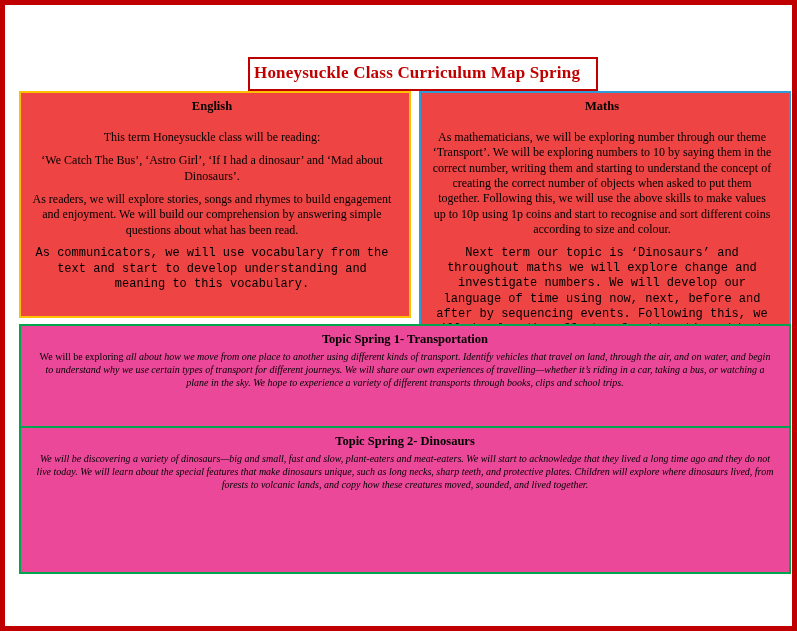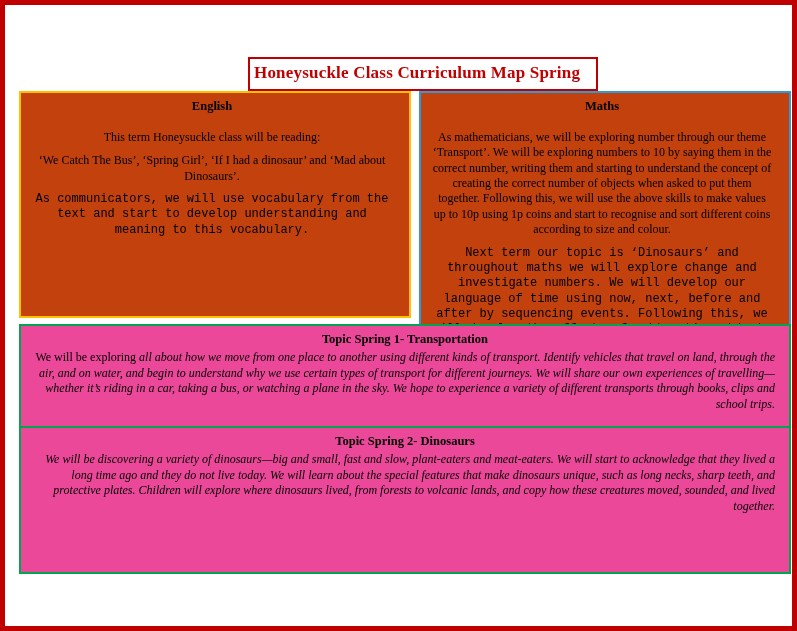--- a/index.html
+++ b/index.html
@@ -48,21 +48,21 @@
     font-weight: bold;
     color: #c00000;
     letter-spacing: 0.2px;
     line-height: 1.1;
   }
 
   
   .col-box {
     position: absolute;
     box-sizing: border-box;
-    background: #c2410c;
+    background: #ef4444;
     padding: 6px 16px 8px 10px;
   }
   .col-english {
     left: 6px;
     top: 78px;
     width: 392px;
     height: 227px;
     border: 2px solid #ffc000;
   }
   .col-maths {
@@ -112,42 +112,43 @@
     top: 413px;
     height: 148px;
   }
   .topic-head {
     text-align: center;
     font-weight: bold;
     font-size: 12.5px;
     margin-bottom: 3px;
   }
   .topic-text {
-    font-size: 12px;
+    font-size: 10px;
     line-height: 1.3;
     font-style: italic;
-    text-align: right;
+    text-align: center;
   }
   .topic-text .roman { font-style: normal; }
 </style>
 </head>
 <body>
 
 <div class="page">
   <div class="inner">
 
     <div class="title-box">
       <div class="title-text">Honeysuckle Class Curriculum Map Spring</div>
     </div>
 
     <div class="col-box col-english english">
       <div class="sec-head">English</div>
       <div class="body-text">
         <p class="para">This term Honeysuckle class will be reading:</p>
-        <p class="para">‘We Catch The Bus’, ‘Spring Girl’, ‘If I had a dinosaur’ and ‘Mad about Dinosaurs’.</p>
+        <p class="para">‘We Catch The Bus’, ‘Astro Girl’, ‘If I had a dinosaur’ and ‘Mad about Dinosaurs’.</p>
+        <p class="para">As readers, we will explore stories, songs and rhymes to build engagement and enjoyment.  We will build our comprehension by answering simple questions about what has been read.</p>
         <p class="para">As communicators, we will use vocabulary from the text and start to develop understanding and meaning to this vocabulary.</p>
       </div>
     </div>
 
     <div class="col-box col-maths maths">
       <div class="sec-head">Maths</div>
       <div class="body-text">
         <p class="para">As mathematicians, we will be exploring number through our theme ‘Transport’. We will be exploring numbers to 10 by saying them in the correct number, writing them and starting to understand the concept of creating the correct number of objects when asked to put them together.  Following this, we will use the above skills to make values up to 10p using 1p coins and start to recognise and sort different coins according to size and colour.</p>
         <p class="para">Next term our topic is ‘Dinosaurs’ and throughout maths we will explore change and investigate numbers. We will develop our language of time using now, next, before and after by sequencing events. Following this, we will develop the effects of subtracting objects from a group and recounting to find the total left.</p>
       </div>

